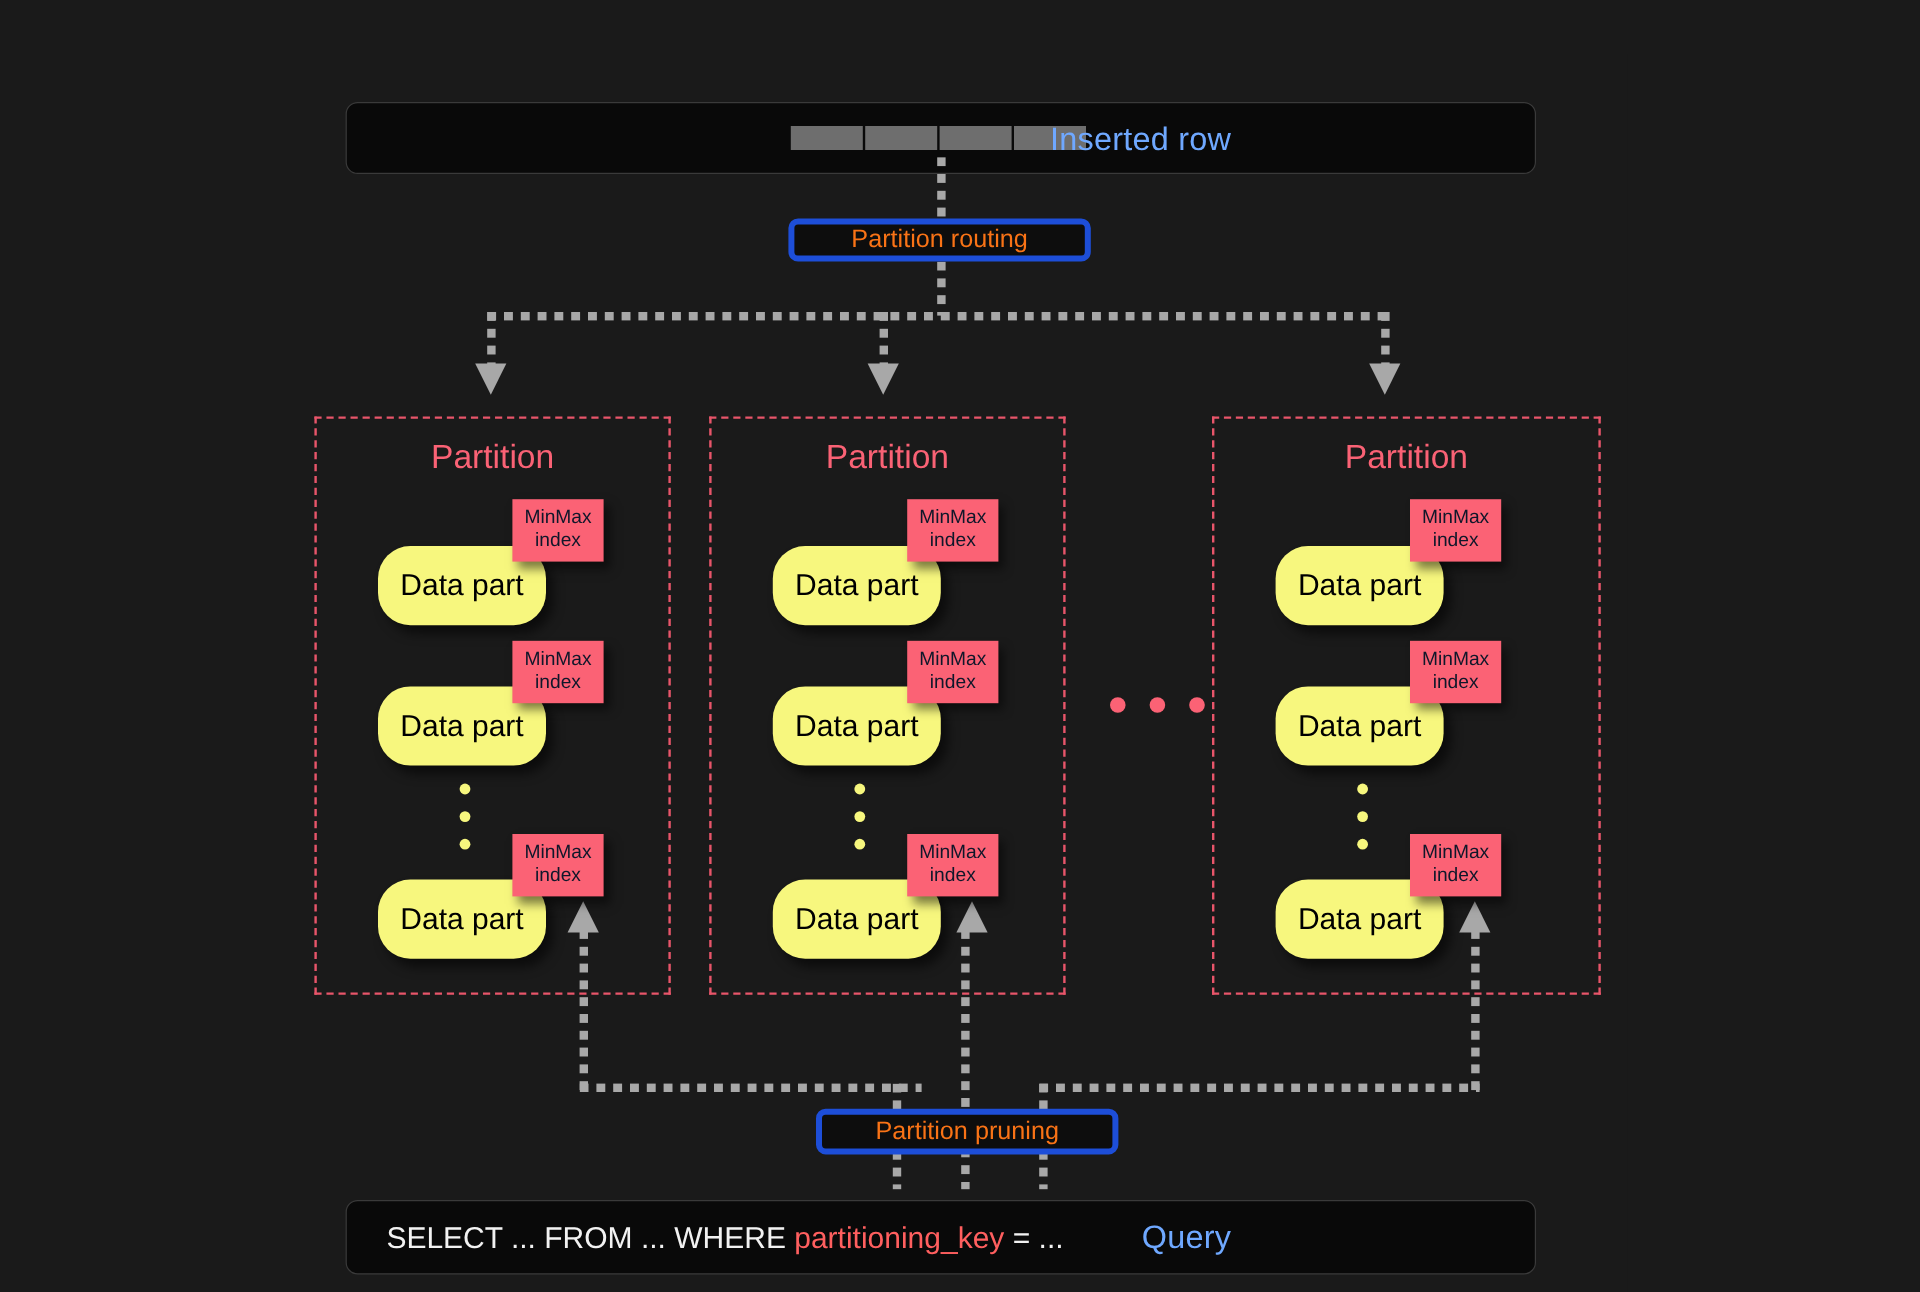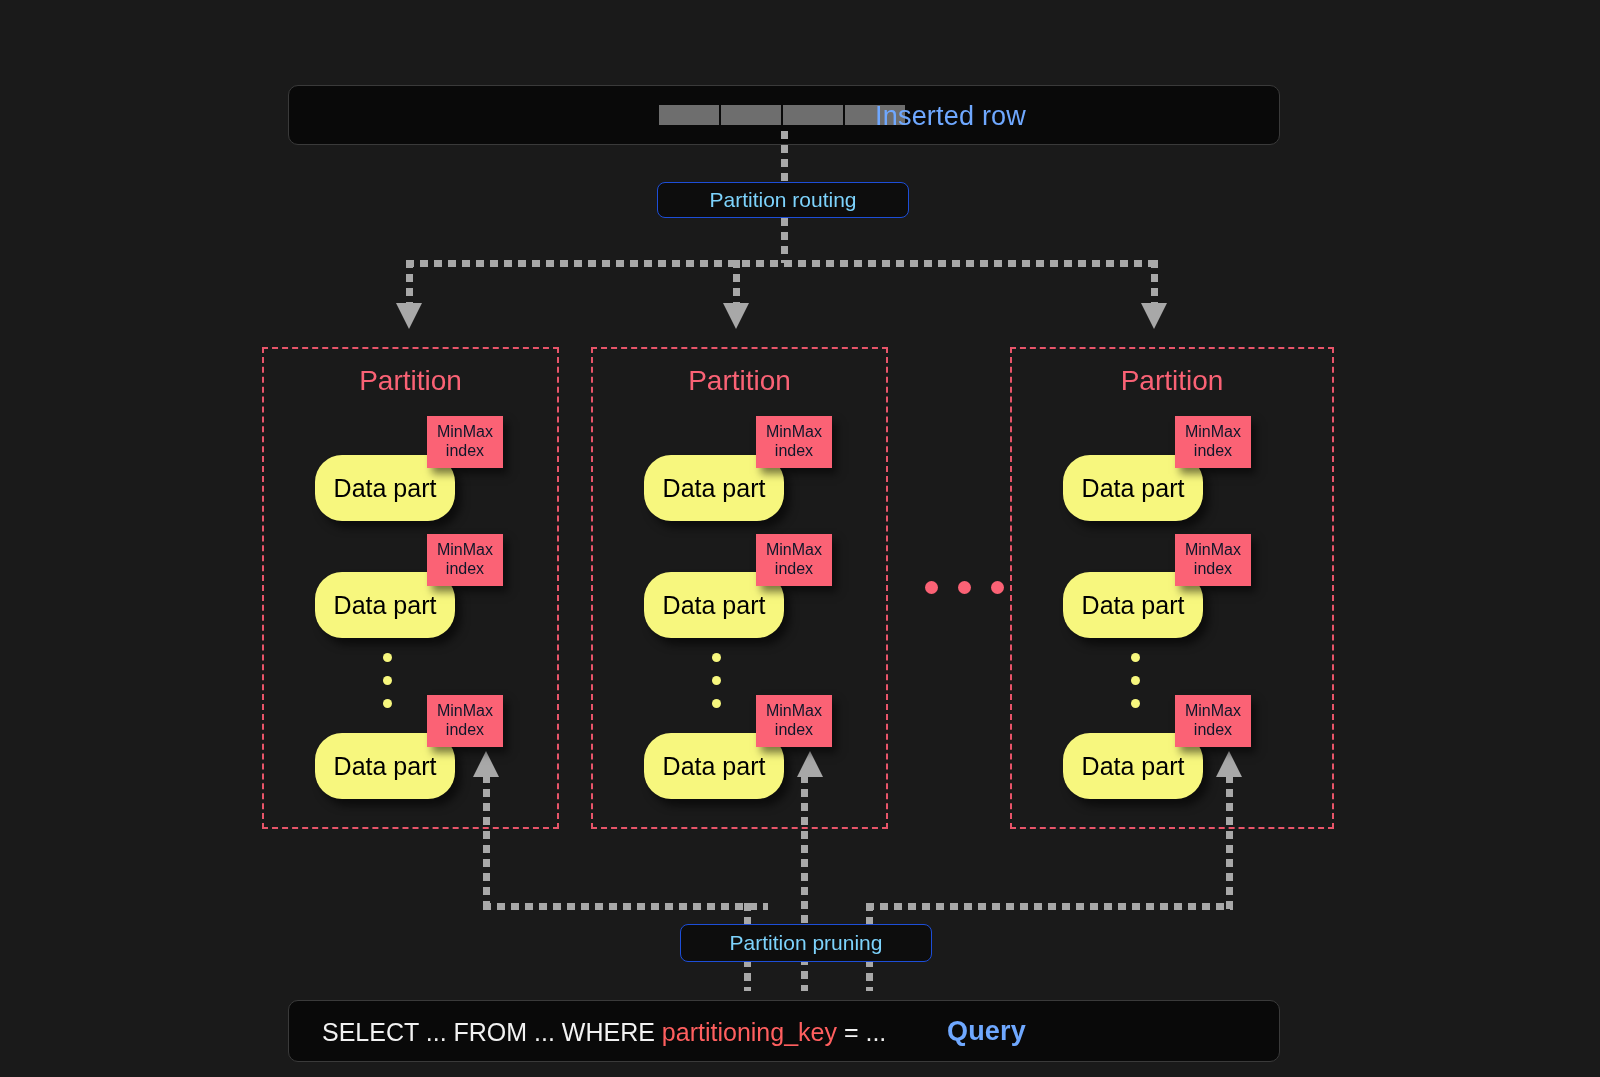--- a/index.html
+++ b/index.html
@@ -58,23 +58,23 @@
     color: #f2f2f2;
     white-space: pre;
     letter-spacing: 0px;
   }
   .query-text .kw { color: #ff5f5f; }
 
   
   .pill {
     position: absolute;
     background: #0d0d0d;
-    border: 1px solid #1d4ed8;
+    border: 5px solid #1d4ed8;
     border-radius: 8px;
-    color: #7dd3fc;
+    color: #f97316;
     font-size: 21px;
     display: flex;
     align-items: center;
     justify-content: center;
     box-sizing: border-box;
     z-index: 6;
   }
 
   
   .partition {
@@ -302,15 +302,15 @@
   <div class="dline-v" style="left:1226px; top:730px; height:134px;"></div>
   <div class="dline-h" style="left:866px; top:858px; width:367px;"></div>
   <div class="dline-v" style="left:866px; top:858px; height:88px;"></div>
 
   <div class="pill" style="left:680px; top:879px; width:252px; height:38px;">Partition pruning</div>
 
   <div class="bar" style="left:288px; top:955px; width:992px; height:62px;"></div>
 
   <div class="query-text" style="left:322px; top:973px;"><span>SELECT ... FROM ... WHERE </span><span class="kw">partitioning_key</span><span> = ...</span></div>
 
-  <div class="bar-label" style="right:330px; top:971px; text-align:right;font-weight:bold;">Query</div>
+  <div class="bar-label" style="right:330px; top:971px; text-align:right;">Query</div>
 
 </div>
 
 </body></html>

